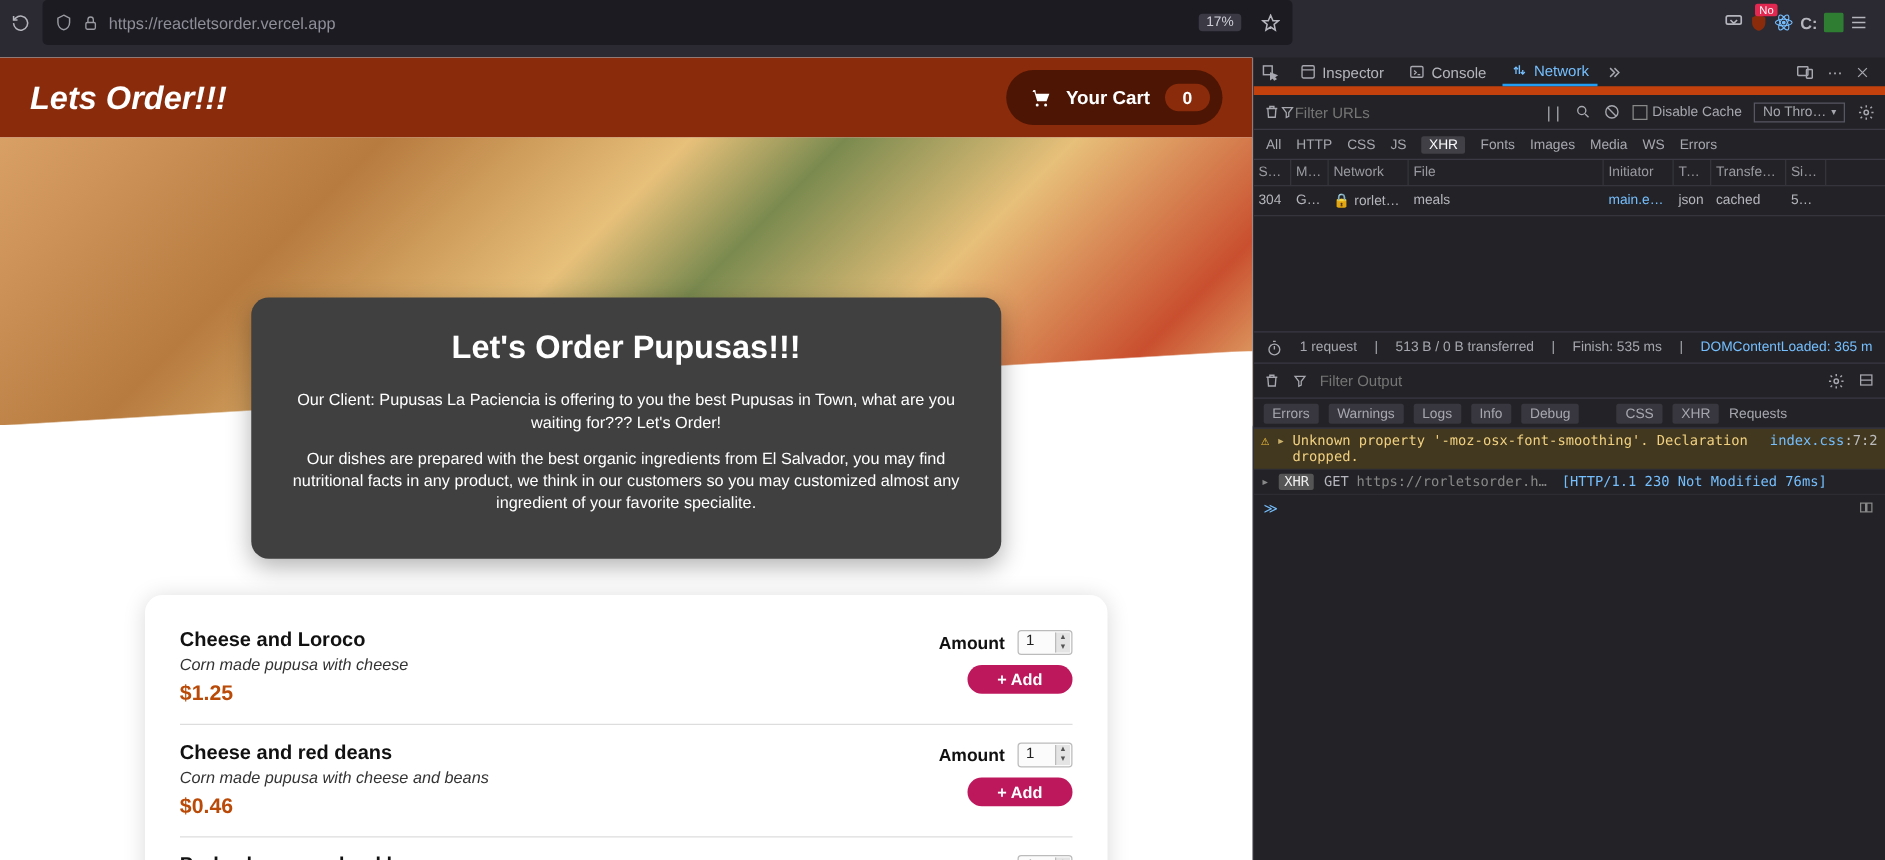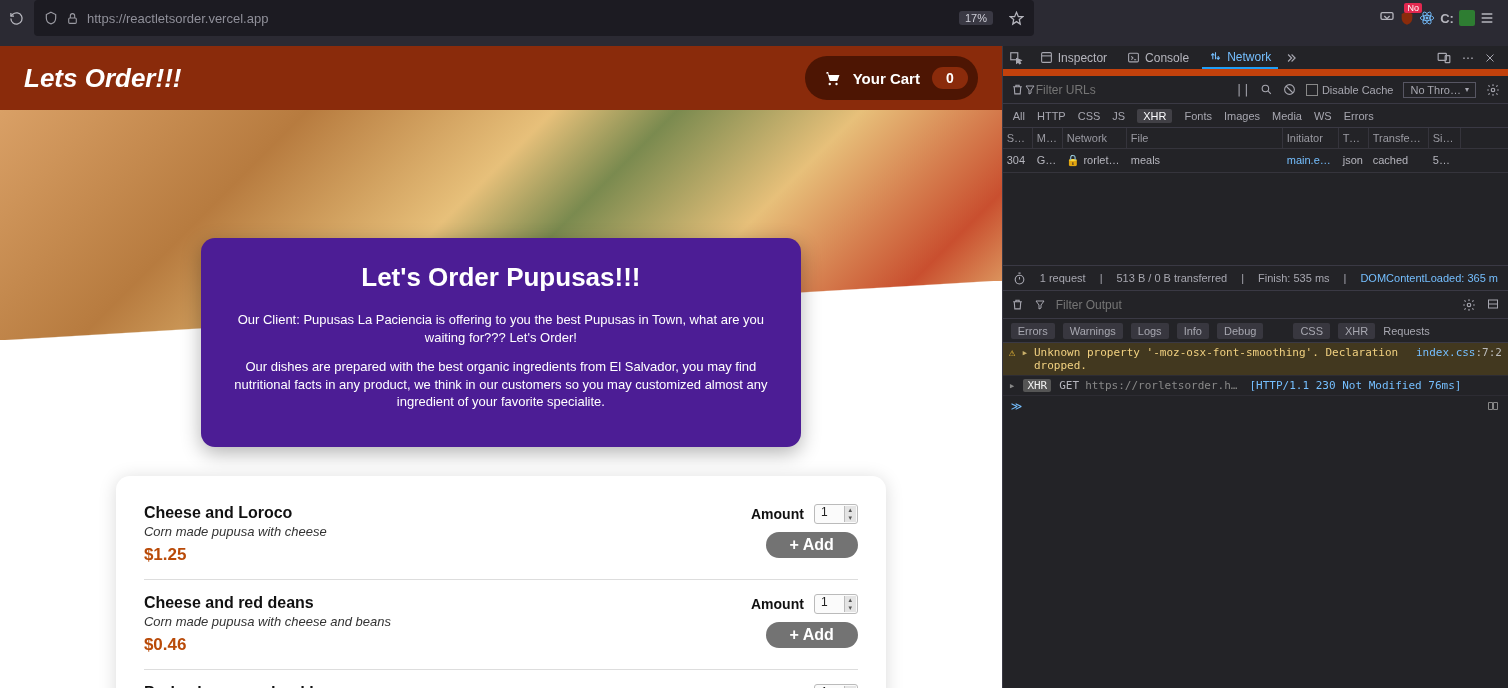--- a/index.html
+++ b/index.html
@@ -124,21 +124,21 @@
     height:60px;
     background:linear-gradient(to bottom right, transparent 49%, #fff 50%);
   }
 
   .info-card {
     position: absolute;
     top: 192px;
     left: 50%;
     transform: translateX(-50%);
     width: 600px;
-    background: #4c1d95;
+    background: #404040;
     color: #fff;
     border-radius: 14px;
     padding: 24px 30px;
     text-align: center;
     box-shadow: 0 6px 20px rgba(0,0,0,.3);
   }
   .info-card h2 { font-size: 26px; font-weight: 800; margin-bottom: 18px; }
   .info-card p { font-size: 13px; line-height: 1.35; margin-bottom: 12px; }
 
   .menu-card {
@@ -173,24 +173,24 @@
     position:relative;
   }
   .spinner {
     position:absolute; right:1px; top:1px; bottom:1px; width:12px;
     background:#e4e4e4; border-left:1px solid #bbb;
     display:flex; flex-direction:column;
   }
   .spinner div{ flex:1; font-size:7px; text-align:center; line-height:8px; color:#555;}
   .add-btn {
     margin-top:8px;
-    background:#737373; color:#fff;
+    background:#be185d; color:#fff;
     border-radius: 16px;
     padding: 4px 24px;
-    font-weight:700; font-size:16px;
+    font-weight:700; font-size:13px;
     display:inline-block;
   }
 
   
   .dt-tabs {
     height: 30px;
     display:flex; align-items:center;
     gap: 6px;
     padding: 0 6px;
     border-bottom: 7px solid #c2410c;

